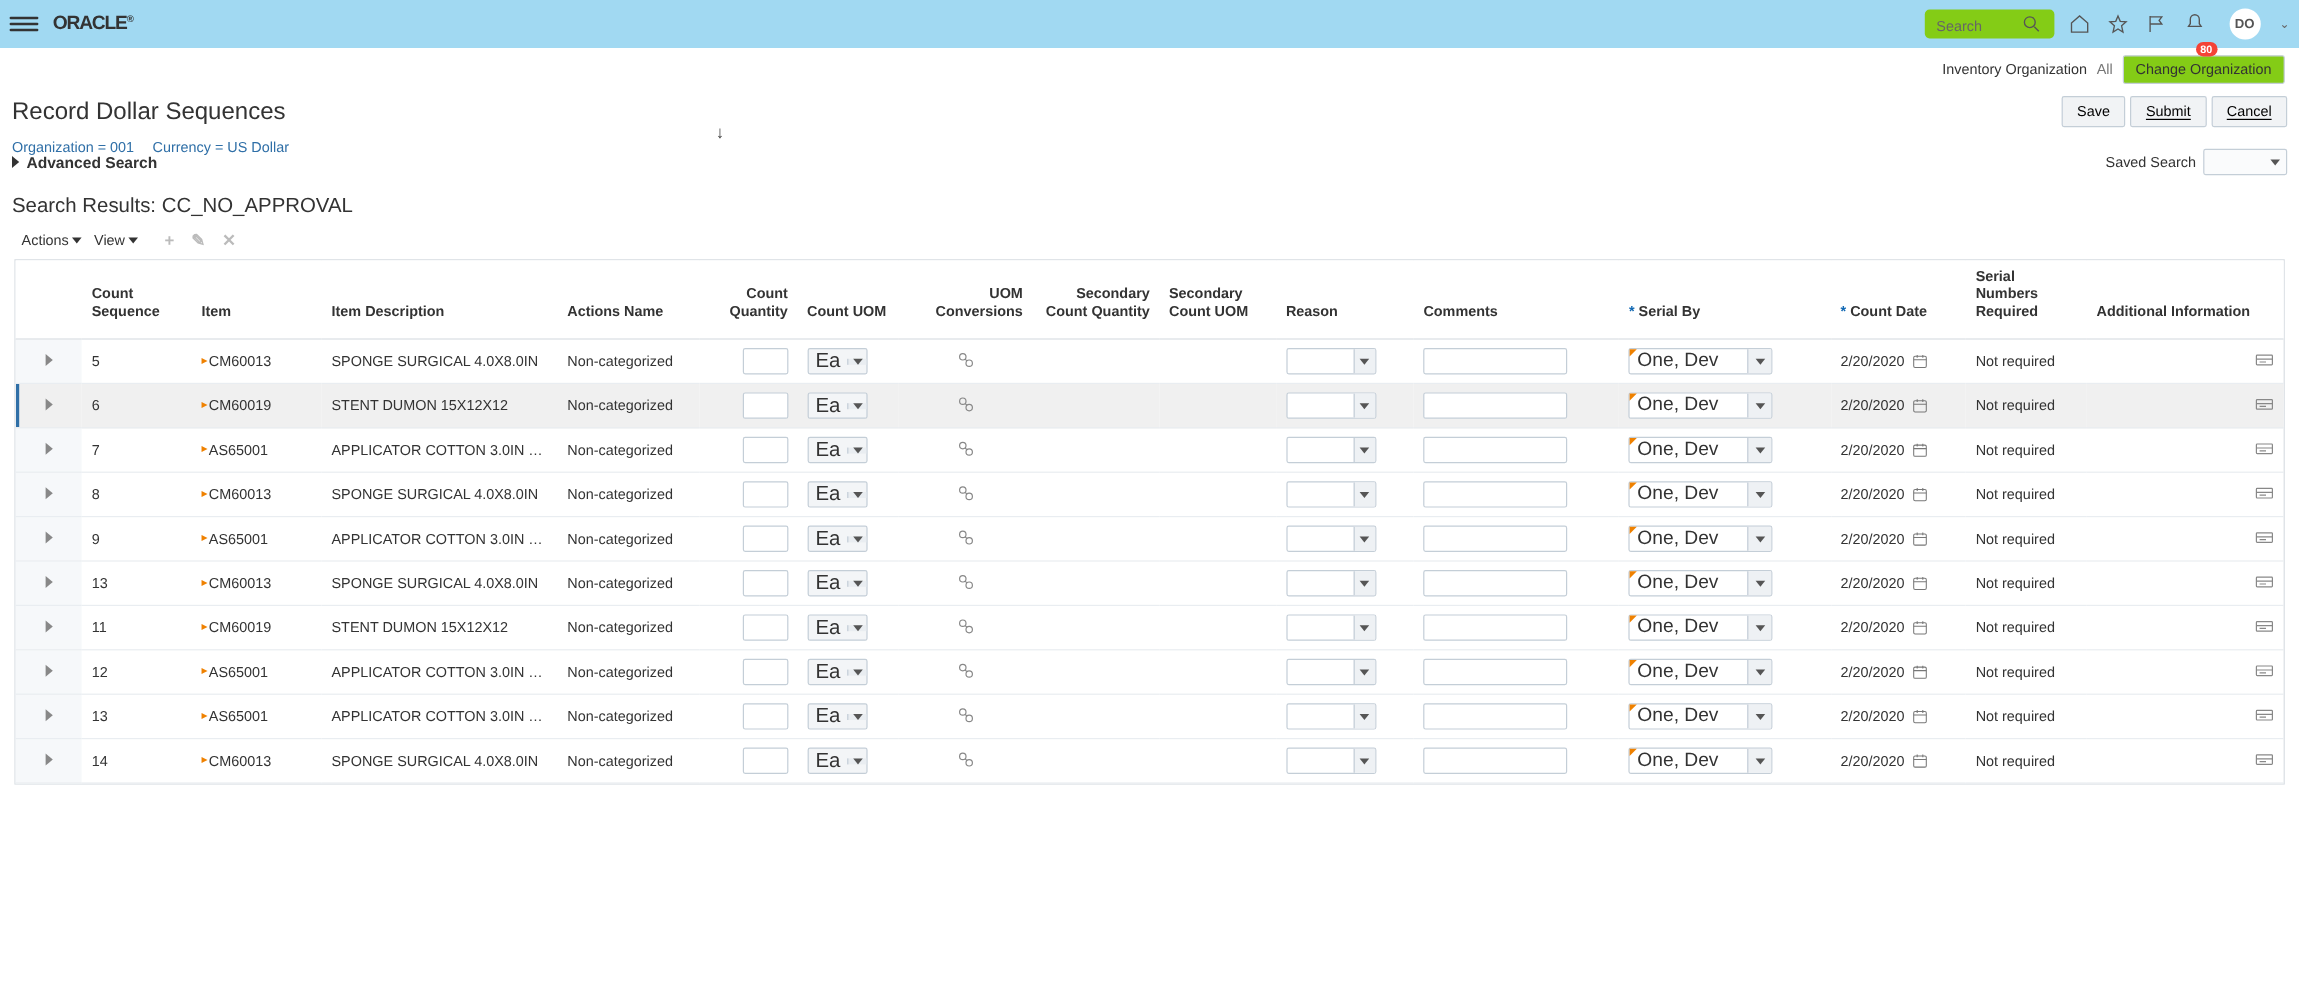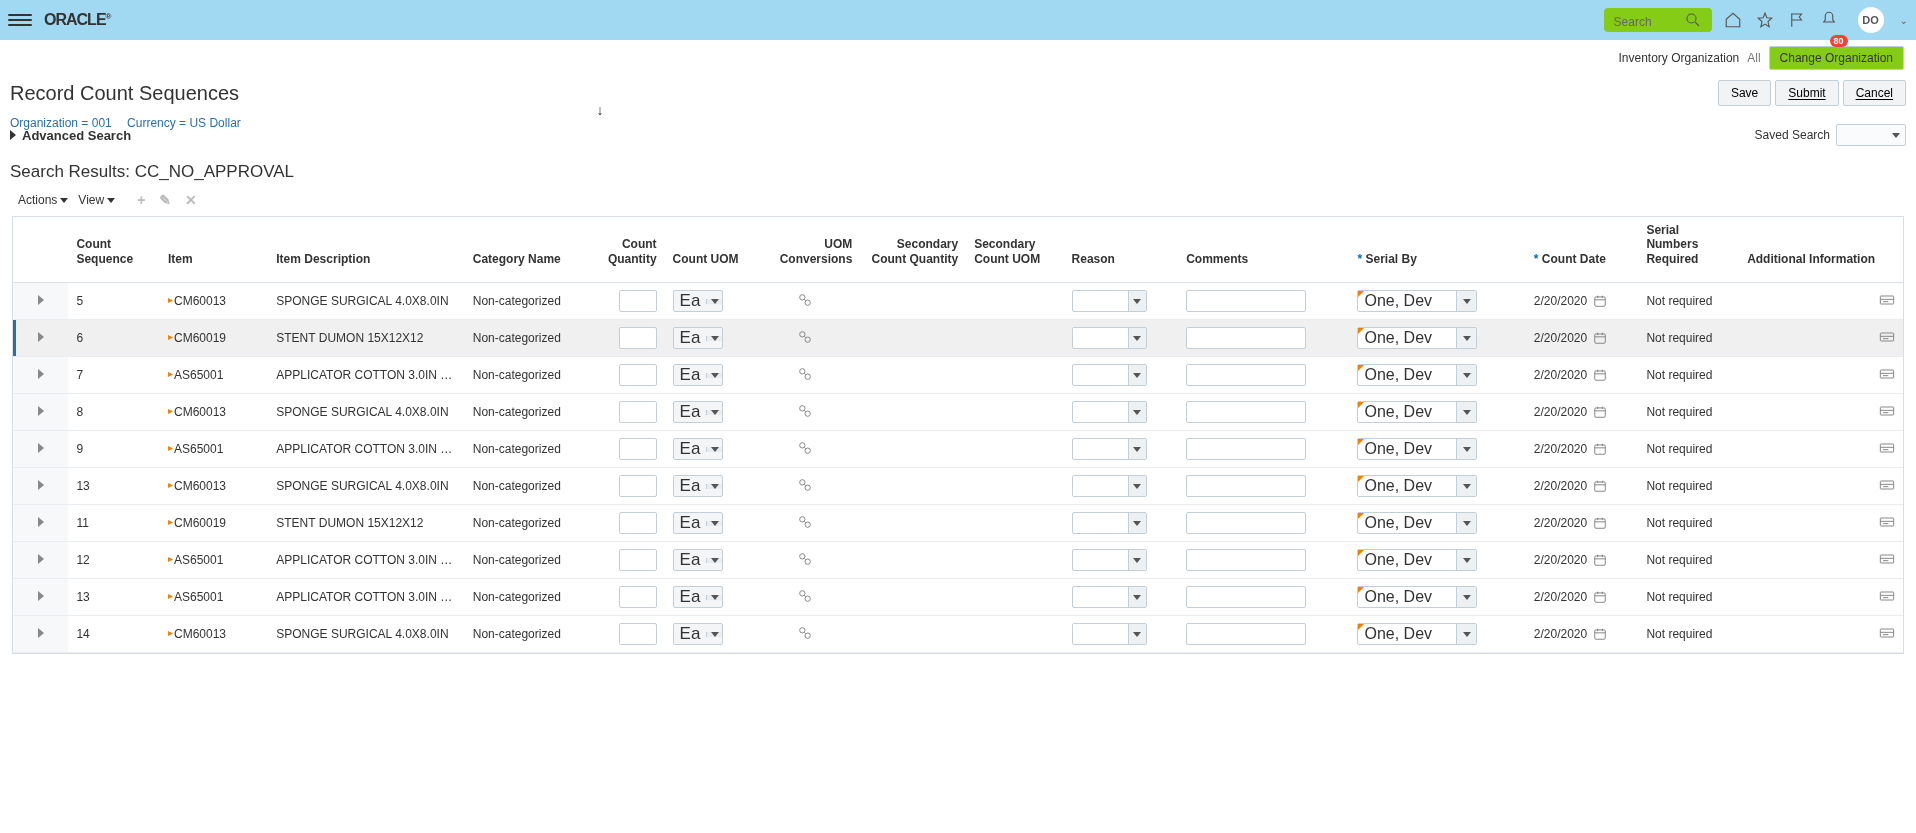--- a/index.html
+++ b/index.html
@@ -156,21 +156,21 @@
   </div>
 </div>
 
 <div class="sub-header">
   <span class="org-info">Inventory Organization</span>
   <span class="all">All</span>
   <button class="btn">Change Organization</button>
 </div>
 
 <div class="title-row">
-  <h1>Record Count Sequences</h1>
+  <h1>Record Dollar Sequences</h1>
   <button class="btn">Save</button>
   <button class="btn underline">Submit</button>
   <button class="btn underline">Cancel</button>
 </div>
 
 <div class="context-line">
   <span>Organization = 001</span>
   <span>Currency = US Dollar</span>
 </div>
 
@@ -204,21 +204,21 @@
 </div>
 
 <div class="grid-wrap">
 <table class="grid">
   <thead>
     <tr>
       <th class="colExpand"></th>
       <th class="colSeq"><span>Count Sequence</span></th>
       <th class="colItem"><span>Item</span></th>
       <th class="colDesc"><span>Item Description</span></th>
-      <th class="colCat"><span>Category Name</span></th>
+      <th class="colCat"><span>Actions Name</span></th>
       <th class="colQty right"><span>Count Quantity</span></th>
       <th class="colUom"><span>Count UOM</span></th>
       <th class="colConv right"><span>UOM Conversions</span></th>
       <th class="colSecQty right"><span>Secondary Count Quantity</span></th>
       <th class="colSecUom"><span>Secondary Count UOM</span></th>
       <th class="colReason"><span>Reason</span></th>
       <th class="colComments"><span>Comments</span></th>
       <th class="colCountedBy req"><span>Serial By</span></th>
       <th class="colCountDate req"><span>Count Date</span></th>
       <th class="colSerial"><span>Serial Numbers Required</span></th>

